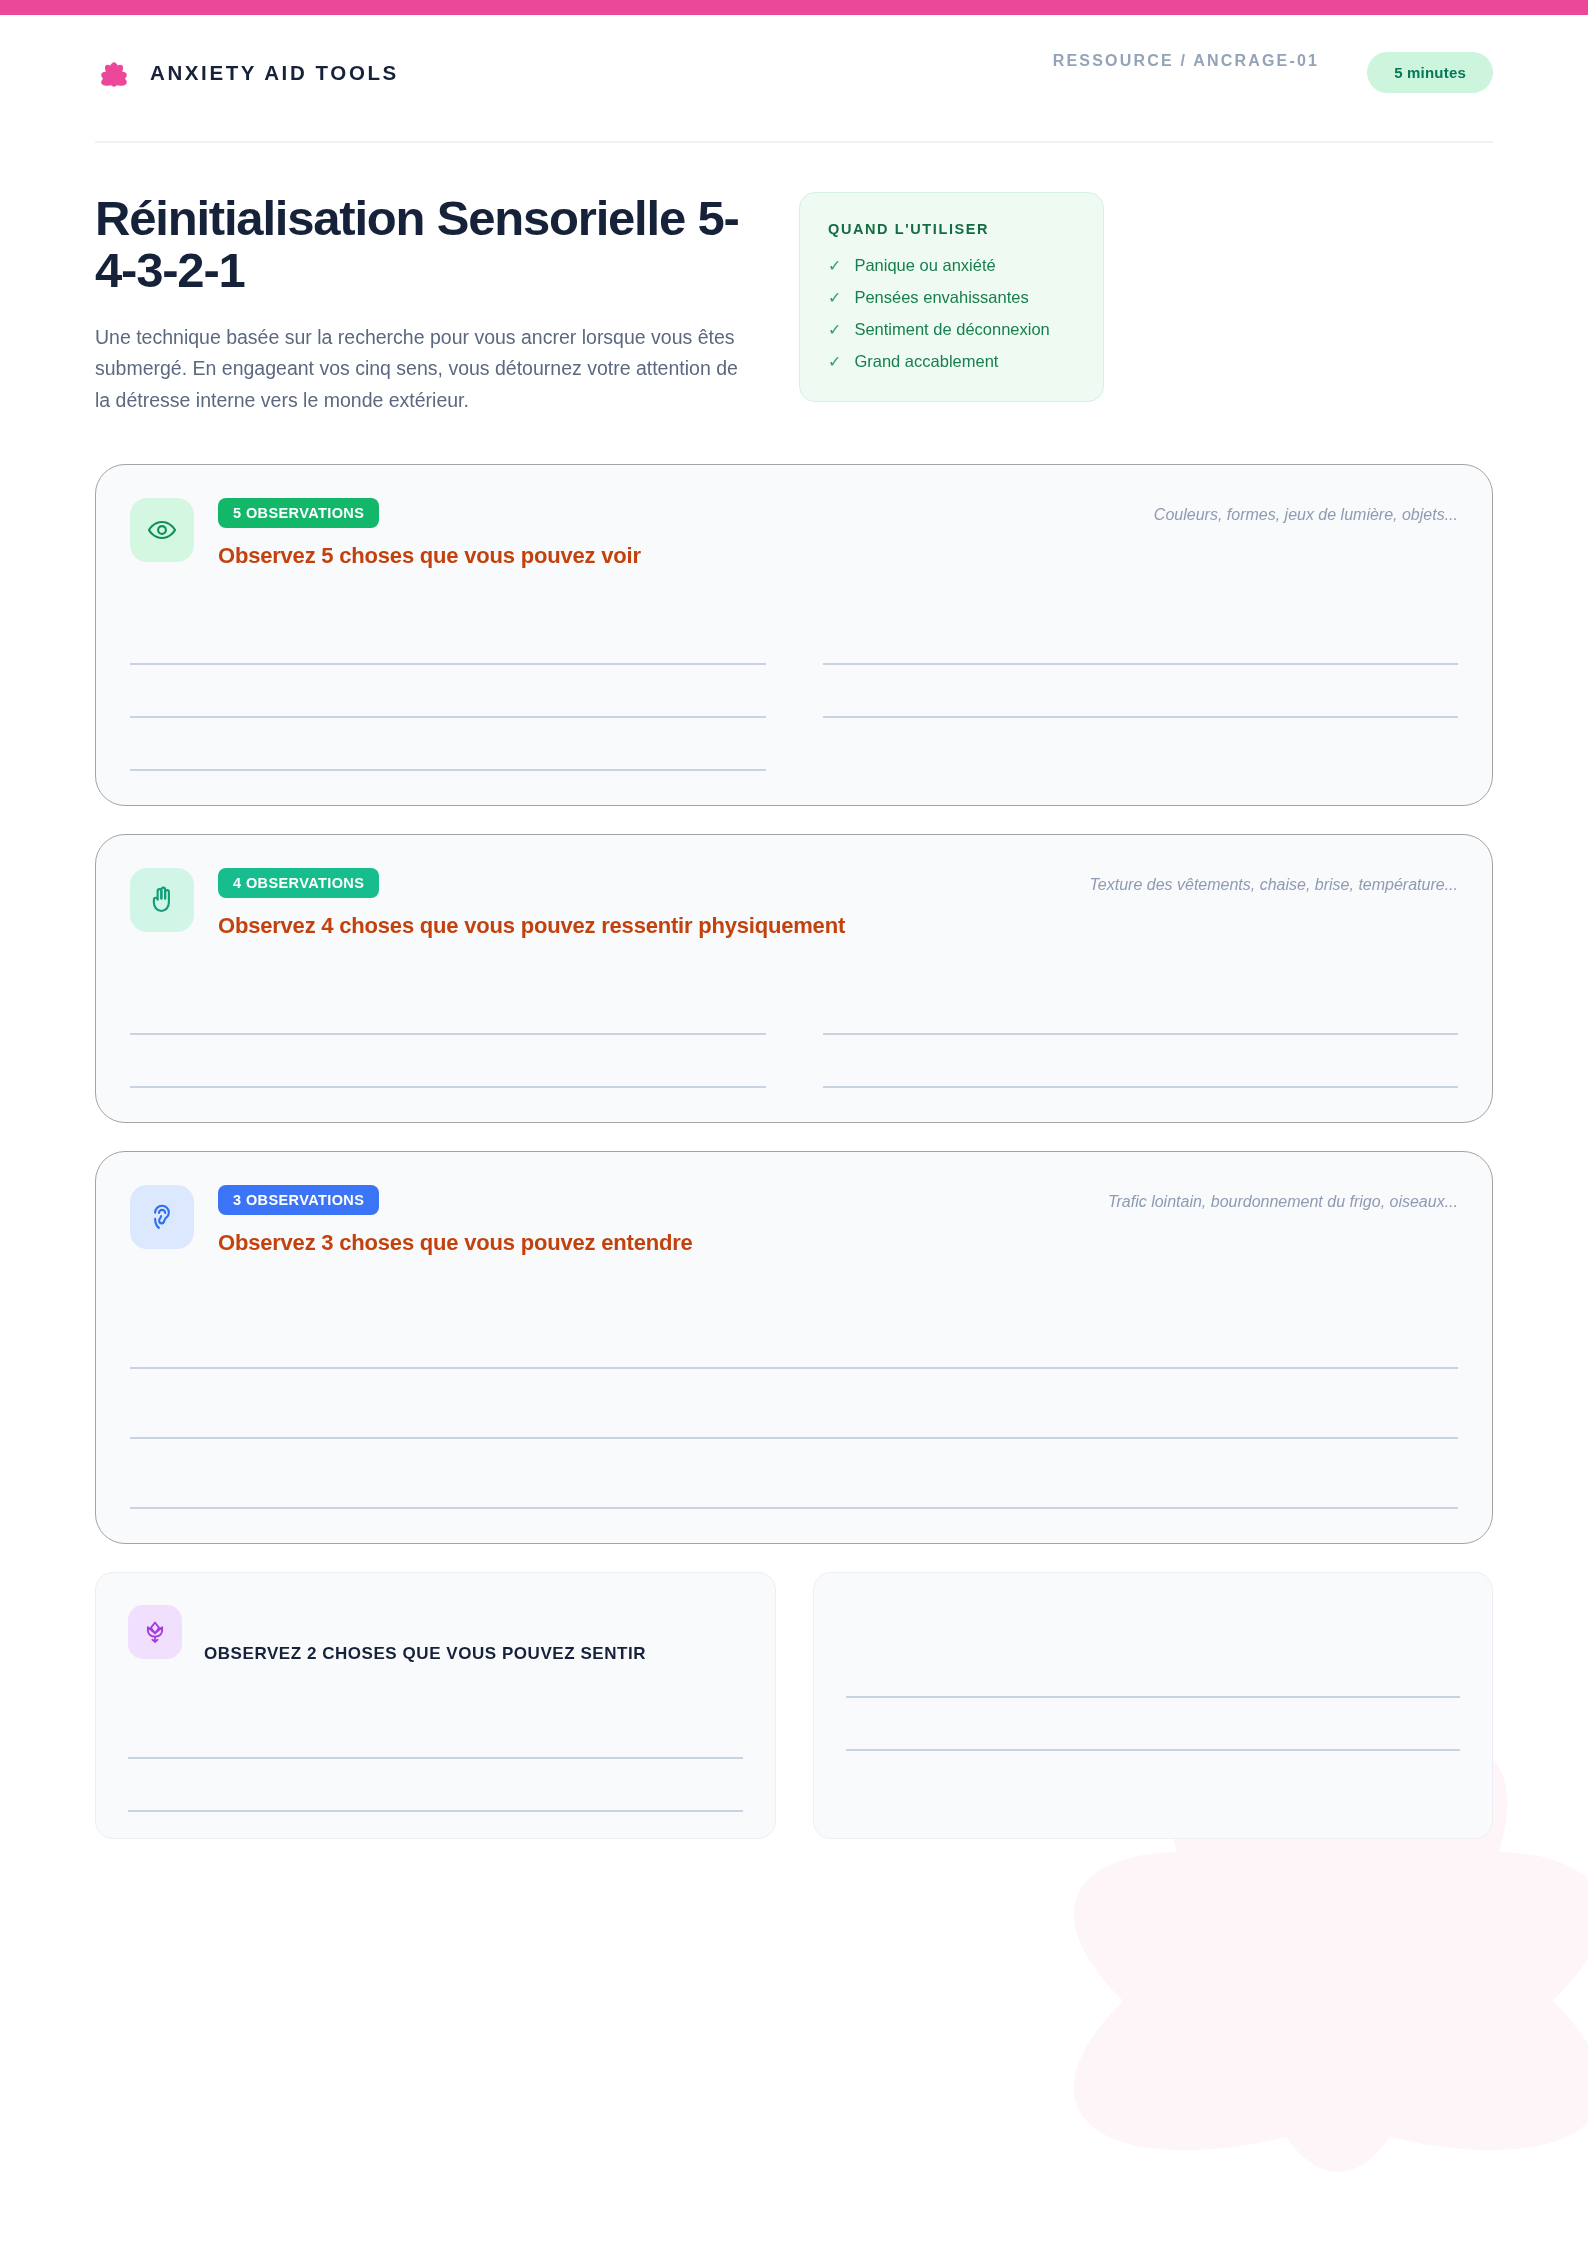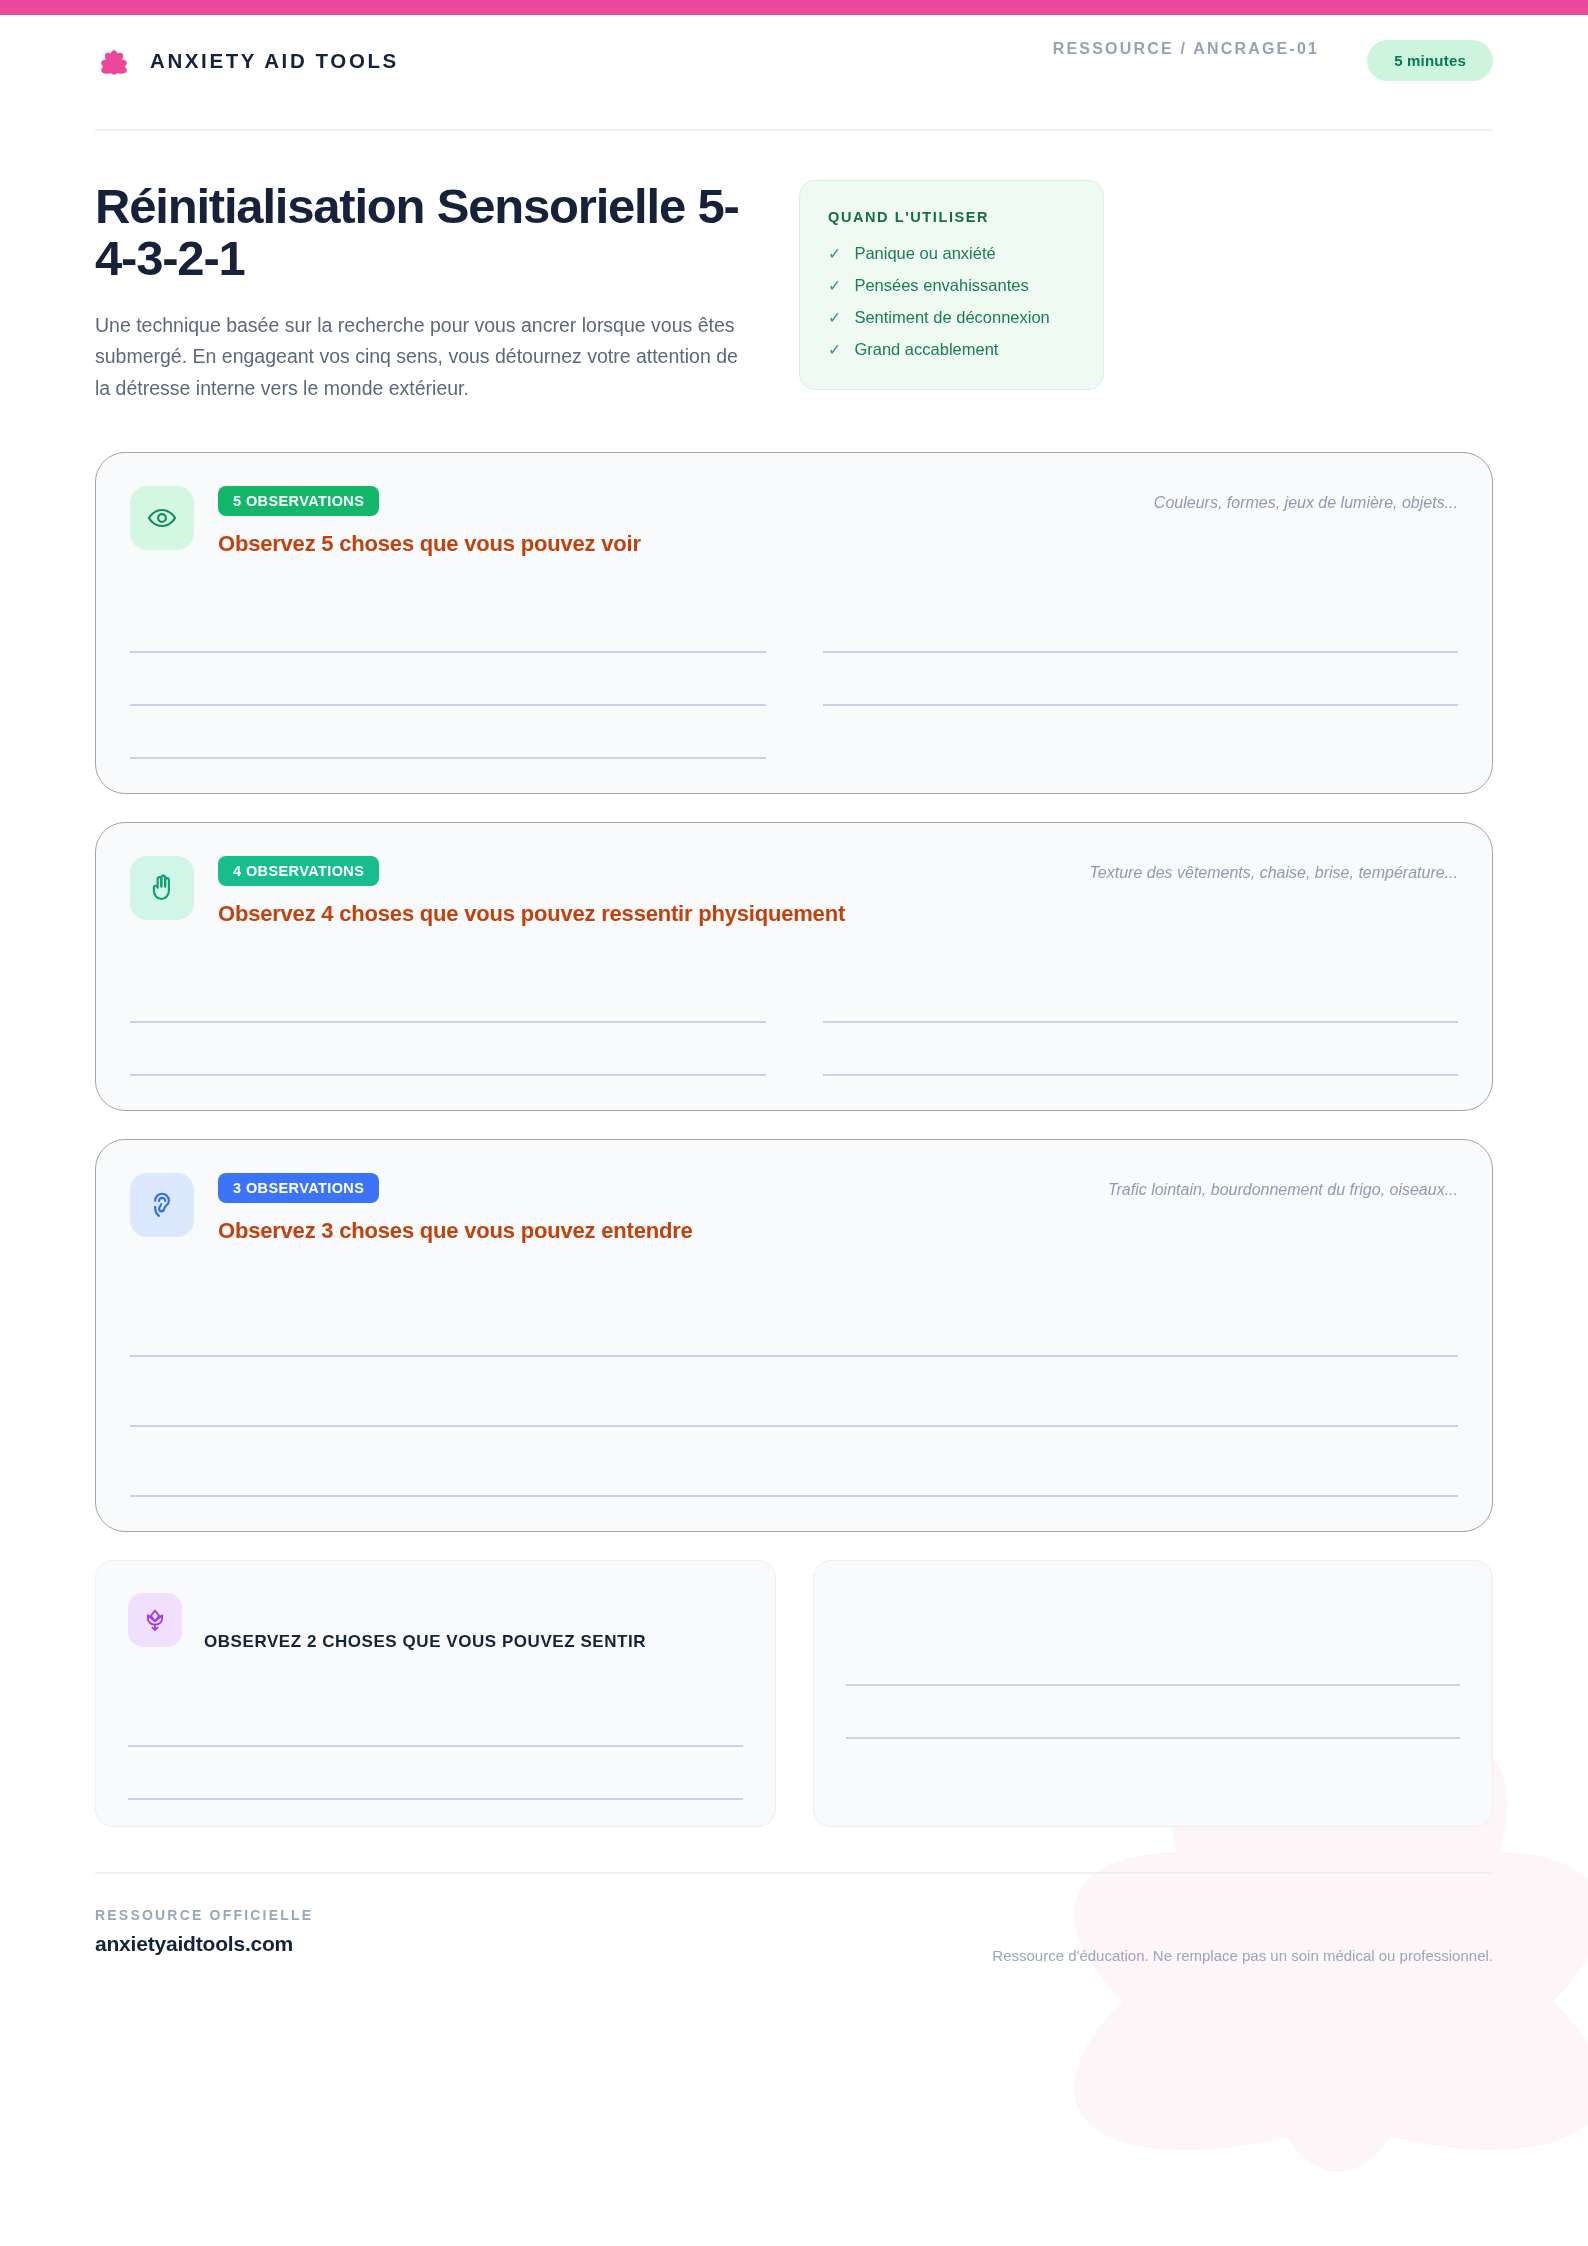--- a/index.html
+++ b/index.html
@@ -30,21 +30,21 @@
     width:1588px; height:15px;
     background:#ec4899;
     z-index:5;
   }
 
   .page { position:relative; z-index:2; padding:0 95px; }
 
   
   .header {
     display:flex; align-items:center; justify-content:space-between;
-    padding-top:40px;
+    padding-top:52px;
   }
   .brand { display:flex; align-items:center; gap:17px; }
   .brand-mark { width:38px; height:38px; display:block; }
   .brand-name {
     font-size:20.5px; font-weight:bold; letter-spacing:2.6px;
     color:#16213a; white-space:nowrap;
   }
   .header-right { display:flex; align-items:flex-start; gap:48px; }
   .res-code {
     font-size:16px; font-weight:bold; letter-spacing:2.2px;
@@ -319,21 +319,14 @@
     </div>
 
     <div class="scard">
       <div class="lines one">
         <div class="wline"></div>
         <div class="wline"></div>
       </div>
     </div>
   </div>
 
-  <div class="footer">
-    <div>
-      <div class="f-label">RESSOURCE OFFICIELLE</div>
-      <div class="f-site">anxietyaidtools.com</div>
-    </div>
-    <div class="f-note">Ressource d'éducation. Ne remplace pas un soin médical ou professionnel.</div>
-  </div>
 
 </div>
 
 </body></html>

